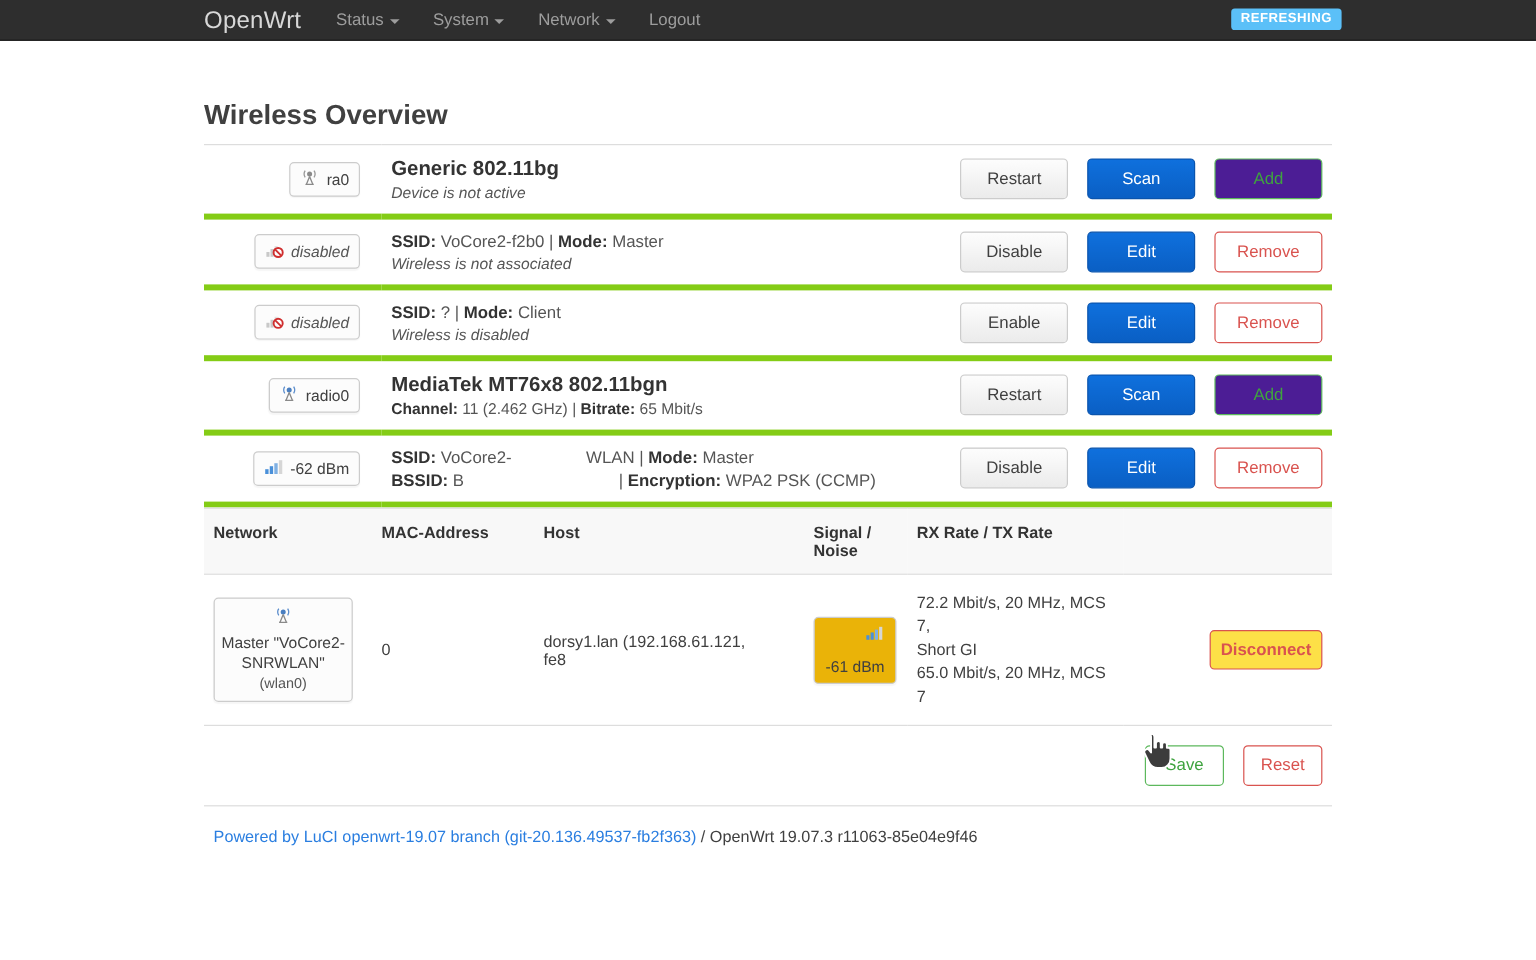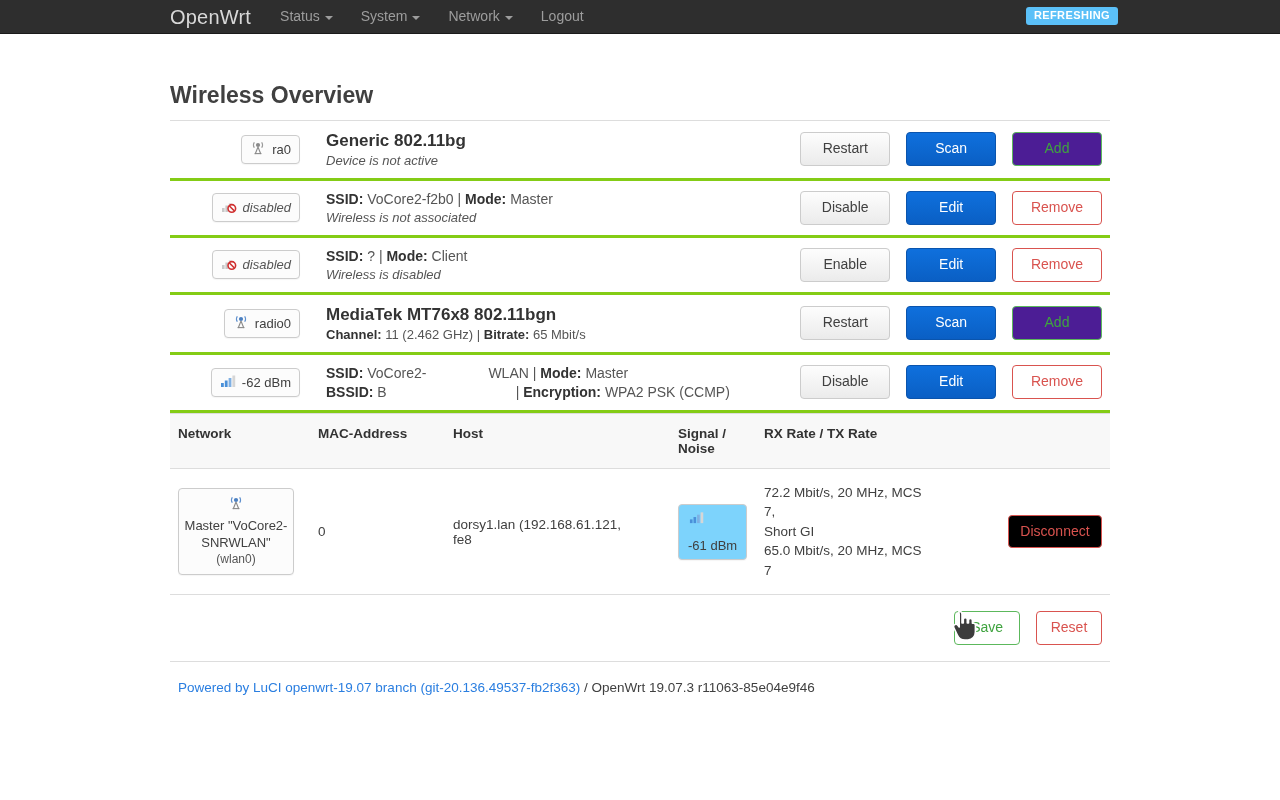--- a/index.html
+++ b/index.html
@@ -84,21 +84,21 @@
     padding: 0;
     line-height: 1.2;
   }
 
   
   .wifi-table {
     width: 100%;
     border-collapse: collapse;
     border-top: 1px solid #ddd;
   }
-  .wifi-table tr { border-bottom: 3px solid #84cc16; }
+  .wifi-table tr { border-bottom: 5px solid #84cc16; }
   .wifi-table td { padding: 10px 8px; vertical-align: middle; }
   .col-badge { width: 148px; text-align: right; padding-right: 18px !important; }
   .col-info  { }
   .col-btns  { width: 300px; text-align: right; white-space: nowrap; }
 
   .ifacebadge {
     display: inline-flex;
     align-items: center;
     gap: 6px;
     background: #fcfcfc;
@@ -143,24 +143,25 @@
     background: #4c1d95;
     border-color: #5cb85c;
     color: #3fa33f;
   }
   .btn-remove {
     background: #fff;
     border-color: #d9534f;
     color: #d9534f;
   }
   .btn-disconnect {
-    background: #000000;
+    background: #fde047;
     border-color: #d9534f;
     color: #d9534f;
     min-width: 94px;
+    font-weight: bold;
   }
   .btn-save {
     background: #fff;
     border-color: #5cb85c;
     color: #3fa33f;
     min-width: 66px;
   }
   .btn-reset {
     background: #fff;
     border-color: #d9534f;
@@ -213,25 +214,25 @@
     font-size: 13px;
     line-height: 1.3;
     color: #404040;
     box-shadow: 0 1px 1px rgba(0,0,0,.04);
   }
   .net-badge .small { font-size: 12px; color: #555; }
 
   .sig-badge {
     display: inline-flex;
     flex-direction: column;
-    align-items: flex-start;
+    align-items: flex-end;
     gap: 10px;
     border: 1px solid #ccc;
     border-radius: 4px;
-    background: #7dd3fc;
+    background: #eab308;
     padding: 5px 9px 6px;
     font-size: 13px;
     color: #404040;
     box-shadow: 0 1px 1px rgba(0,0,0,.04);
   }
   .rate-cell { line-height: 1.45; }
 
   
   .actions {
     border-bottom: 1px solid #ddd;

